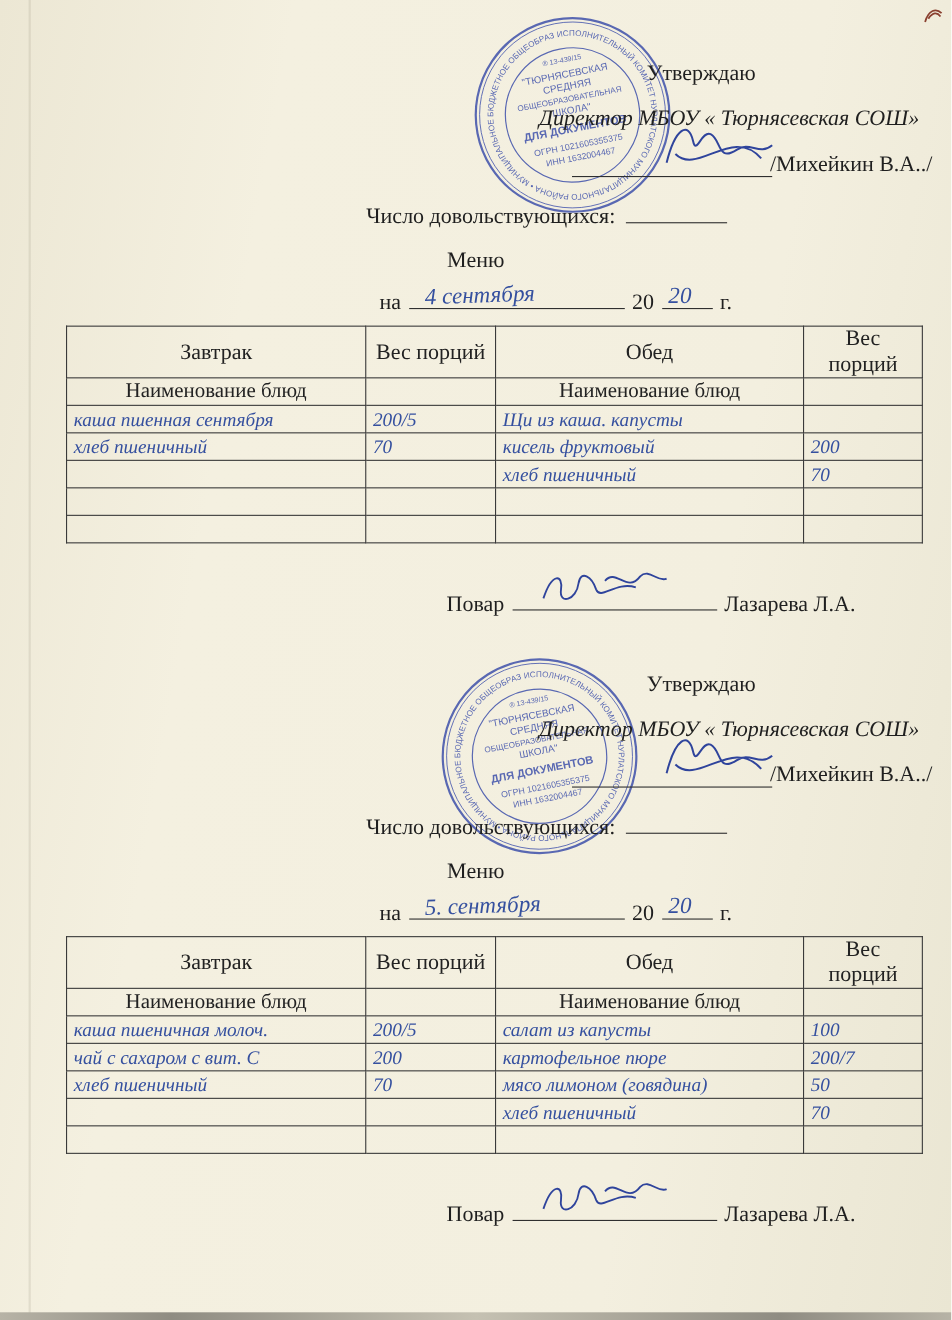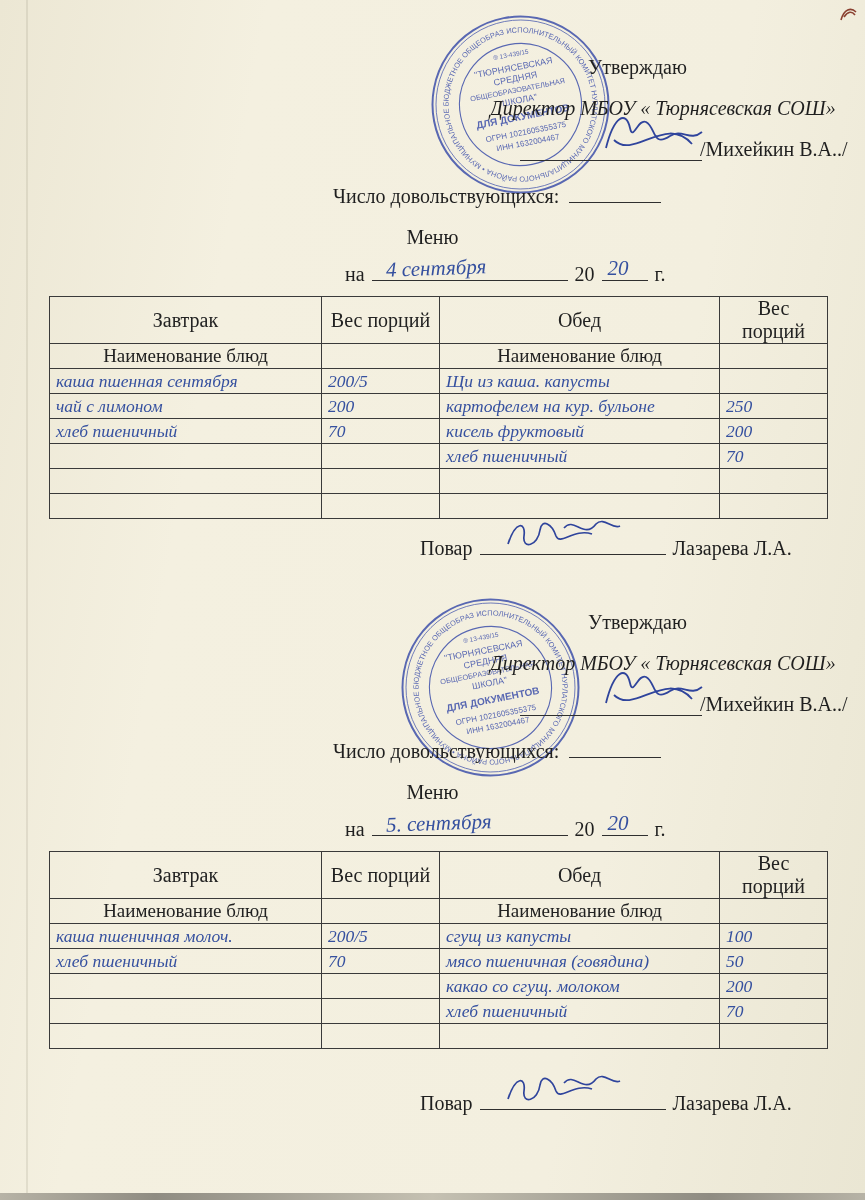--- a/index.html
+++ b/index.html
@@ -21,26 +21,26 @@
   .sig-line{position:absolute;left:520px;top:160px;width:182px;border-bottom:1.6px solid #2f2f2f;}
   .dir-sig{position:absolute;left:596px;top:104px;width:110px;height:58px;}
   .count-line{left:333px;top:180px;}
   .menu-title{left:0;top:226px;width:865px;text-align:center;}
   .date-row{left:345px;top:258px;}
   .uline{display:inline-block;position:relative;height:22px;border-bottom:1.6px solid #2f2f2f;margin:0 7px;vertical-align:baseline;}
   .w195{width:196px;} .w45{width:46px;} .w90{width:92px;margin-left:10px;} .w185{width:186px;}
   .hw{font-family:"Liberation Serif",serif;font-style:italic;color:#35509f;}
   .date-hw{position:absolute;left:14px;bottom:-1px;font-size:21px;white-space:nowrap;transform:rotate(-2deg);}
   .year-hw{position:absolute;left:6px;bottom:-1px;font-size:21px;white-space:nowrap;}
-  .menu-table{position:absolute;left:49px;top:296px;width:778px;border-collapse:collapse;table-layout:fixed;}
+  .menu-table{position:absolute;left:60px;top:296px;width:778px;border-collapse:collapse;table-layout:fixed;}
   .menu-table td,.menu-table th{border:1.6px solid #3a3a3a;padding:0 6px;height:24px;overflow:hidden;}
   .menu-table th{font-weight:normal;font-size:20px;text-align:center;height:26px;}
   .menu-table td.sub{font-size:19px;text-align:center;height:24px;}
   .menu-table td.hw{font-size:17.5px;white-space:nowrap;}
-  .cook-row{left:420px;top:532px;text-align:right;}
+  .cook-row{left:406px;top:532px;text-align:right;}
   .cook-sig{position:absolute;left:24px;bottom:0;width:120px;height:40px;}
   .stamp{position:absolute;width:185px;height:185px;opacity:.85;transform:rotate(-11deg);}
   .sheet-1 .stamp{left:428px;top:12px;}
   .sheet-2 .stamp{left:398px;top:40px;}
   .penmark{position:absolute;left:838px;top:5px;width:22px;height:20px;}
 </style>
 </head>
 <body>
 
 <div class="page">
@@ -113,26 +113,20 @@
         <td class="sub">Наименование блюд</td>
         <td></td>
       </tr>
       <tr>
         <td class="hw">каша пшенная сентября</td>
         <td class="hw">200/5</td>
         <td class="hw">Щи из каша. капусты</td>
         <td class="hw"></td>
       </tr>
       <tr>
-        <td class="hw">чай с лимоном</td>
-        <td class="hw">200</td>
-        <td class="hw">картофелем на кур. бульоне</td>
-        <td class="hw">250</td>
-      </tr>
-      <tr>
         <td class="hw">хлеб пшеничный</td>
         <td class="hw">70</td>
         <td class="hw">кисель фруктовый</td>
         <td class="hw">200</td>
       </tr>
       <tr>
         <td class="hw"></td>
         <td class="hw"></td>
         <td class="hw">хлеб пшеничный</td>
         <td class="hw">70</td>
@@ -218,34 +212,34 @@
       </tr>
       <tr>
         <td class="sub">Наименование блюд</td>
         <td></td>
         <td class="sub">Наименование блюд</td>
         <td></td>
       </tr>
       <tr>
         <td class="hw">каша пшеничная молоч.</td>
         <td class="hw">200/5</td>
-        <td class="hw">сгущ из капусты</td>
+        <td class="hw">салат из капусты</td>
         <td class="hw">100</td>
       </tr>
       <tr>
-        <td class="hw">хлеб пшеничный</td>
-        <td class="hw">70</td>
-        <td class="hw">мясо пшеничная (говядина)</td>
+        <td class="hw">чай с сахаром с вит. С</td>
+        <td class="hw">200</td>
+        <td class="hw">картофельное пюре</td>
+        <td class="hw">200/7</td>
+      </tr>
+      <tr>
+        <td class="hw">хлеб пшеничный</td>
+        <td class="hw">70</td>
+        <td class="hw">мясо лимоном (говядина)</td>
         <td class="hw">50</td>
-      </tr>
-      <tr>
-        <td class="hw"></td>
-        <td class="hw"></td>
-        <td class="hw">какао со сгущ. молоком</td>
-        <td class="hw">200</td>
       </tr>
       <tr>
         <td class="hw"></td>
         <td class="hw"></td>
         <td class="hw">хлеб пшеничный</td>
         <td class="hw">70</td>
       </tr>
       <tr>
         <td class="hw"></td>
         <td class="hw"></td>

